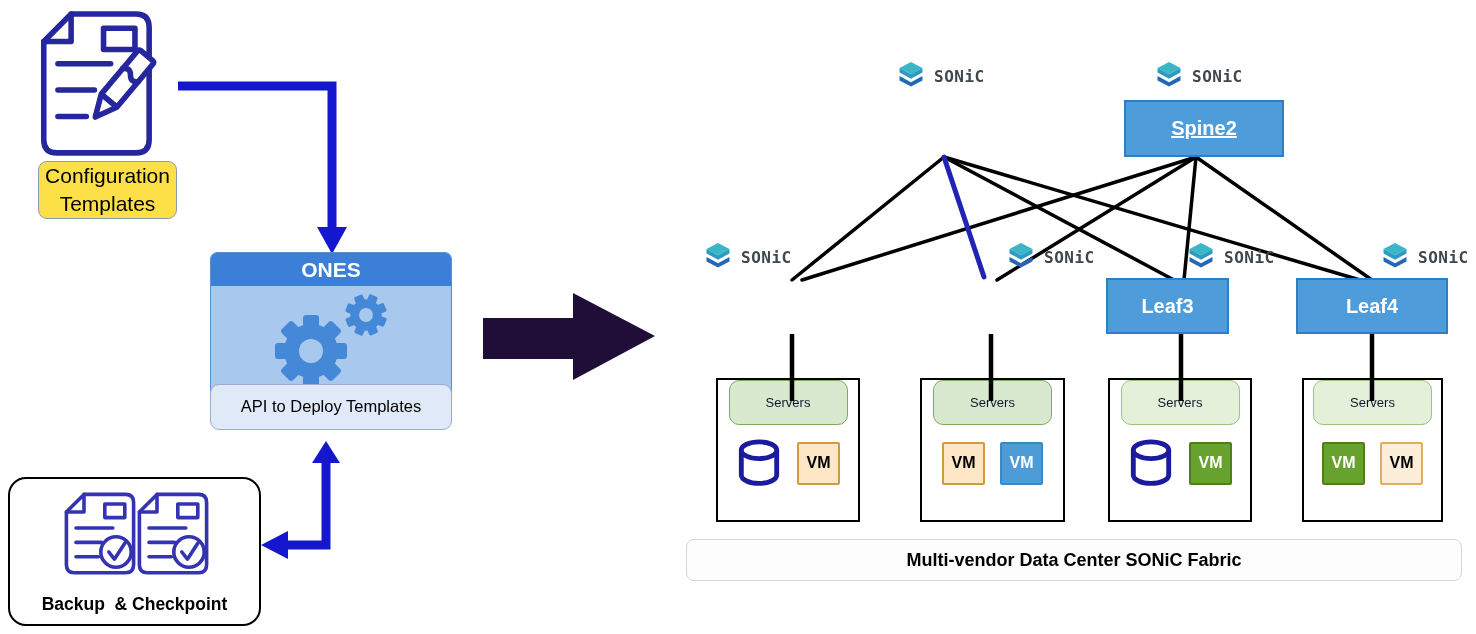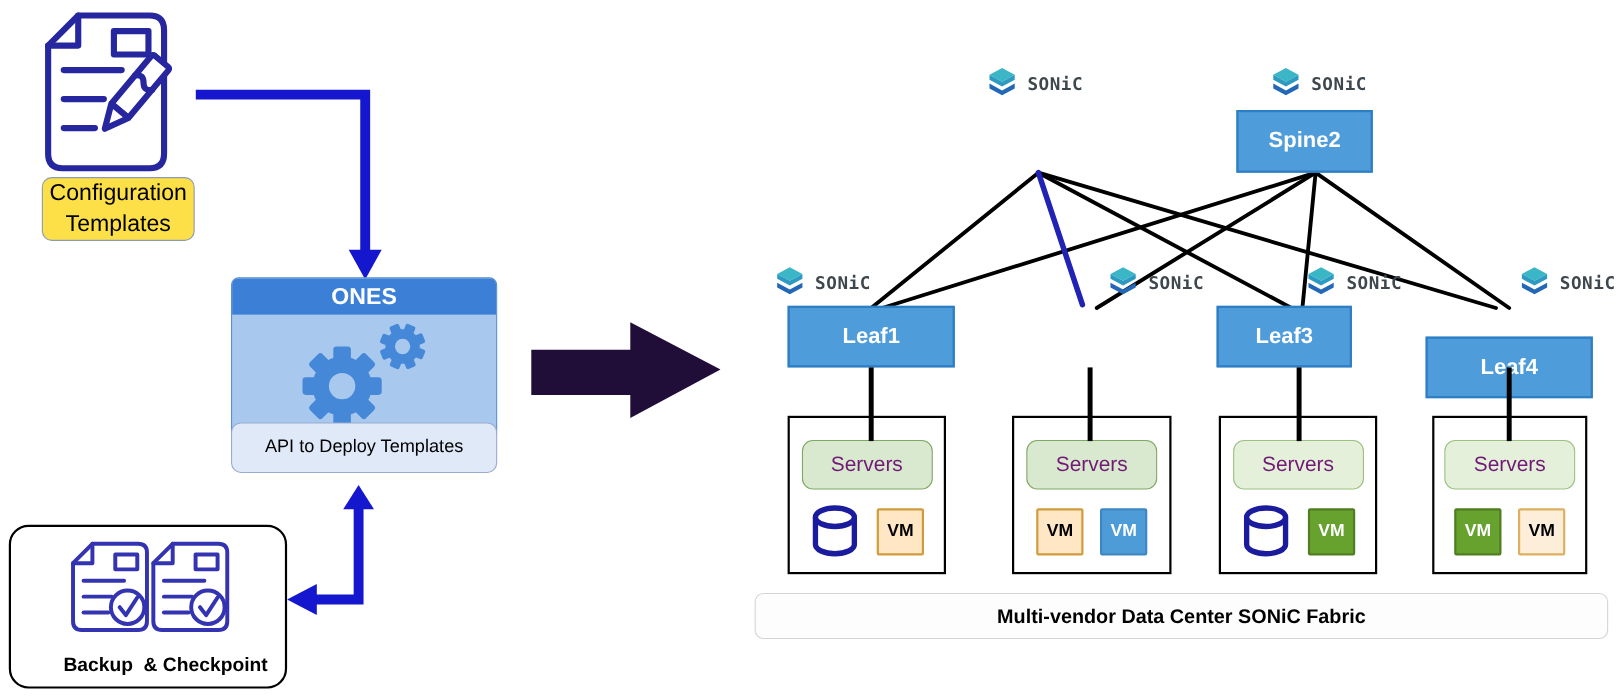--- a/index.html
+++ b/index.html
@@ -20,50 +20,50 @@
             border-radius:7px;overflow:hidden;background:#a9c8ee;}
   #ones-header{height:33px;background:#3b80d6;color:#fff;font-weight:bold;font-size:21px;
                display:flex;align-items:center;justify-content:center;}
   #ones-body{height:113px;display:flex;align-items:center;justify-content:center;}
   #api-box{left:210px;top:384px;width:240px;height:44px;background:#dfe9f8;border:1.5px solid #9aabcf;font-size:16.5px;}
   #backup-box{position:absolute;left:8px;top:477px;width:249px;height:145px;background:#fff;
               border:2.5px solid #000;border-radius:18px;}
   #backup-icons{position:absolute;left:50px;top:11px;display:flex;}
   #backup-icons svg{width:80px;height:92px;}
   #backup-icons svg + svg{margin-left:-7px;}
-  #backup-label{position:absolute;left:16px;bottom:9px;width:100%;text-align:center;font-weight:bold;
+  #backup-label{position:absolute;left:0;bottom:9px;width:100%;text-align:center;font-weight:bold;
                 font-size:17.5px;color:#000;white-space:pre-wrap;}
 
   
   .node{position:absolute;background:#4f9cdb;border:2px solid #2e7ec4;color:#fff;font-weight:bold;
         font-size:20px;display:flex;align-items:center;justify-content:center;box-sizing:border-box;}
   #spine1{left:870px;top:100px;width:148px;height:57px;}
-  #spine2{left:1124px;top:100px;width:124px;height:57px;}
+  #spine2{left:1124px;top:100px;width:160px;height:57px;text-decoration:underline;}
   #leaf1{left:716px;top:278px;width:152px;height:56px;}
   #leaf2{left:916px;top:278px;width:150px;height:56px;}
   #leaf3{left:1106px;top:278px;width:123px;height:56px;}
-  #leaf4{left:1296px;top:278px;width:152px;height:56px;margin-top:28px;}
+  #leaf4{left:1296px;top:278px;width:152px;height:56px;}
 
   .sonic-logo{position:absolute;display:flex;align-items:center;gap:8px;height:34px;}
   .sonic-logo svg{width:30px;height:32px;}
   .sonic-logo .sonic-text{font-family:"DejaVu Sans Mono","Liberation Mono",monospace;font-weight:bold;
                           font-size:16px;color:#3e474d;letter-spacing:0.5px;}
   #sonic-s1{left:896px;top:59px;}
   #sonic-s2{left:1154px;top:59px;}
   #sonic-l1{left:703px;top:240px;}
   #sonic-l2{left:1006px;top:240px;}
   #sonic-l3{left:1186px;top:240px;}
   #sonic-l4{left:1380px;top:240px;}
 
   .server-group{position:absolute;top:378px;height:144px;background:#fff;border:2px solid #000;
                 box-sizing:border-box;display:flex;flex-direction:column;align-items:center;}
   #group1{left:716px;width:144px;} #group2{left:920px;width:145px;}
   #group3{left:1108px;width:144px;} #group4{left:1302px;width:141px;}
-  .servers-pill{margin-top:20px;width:119px;height:45px;border-radius:10px;display:flex;align-items:center;
-                justify-content:center;font-size:19px;color:#701a75;box-sizing:border-box;}
+  .servers-pill{width:119px;height:45px;border-radius:10px;display:flex;align-items:center;
+                justify-content:center;font-size:13px;color:#0f172a;box-sizing:border-box;}
   .servers-a{background:#d9e9d0;border:1.5px solid #7fa963;}
   .servers-b{background:#e4f0da;border:1.5px solid #9cc280;}
   .icon-row{display:flex;align-items:center;gap:15px;margin-top:12px;height:52px;}
   .vm{width:43px;height:43px;display:flex;align-items:center;justify-content:center;font-weight:bold;
       font-size:16px;border-radius:2px;box-sizing:border-box;}
   .vm-orange{background:#ffe6c4;border:2px solid #d19b3d;color:#000;}
   .vm-orange-light{background:#fdeeda;border:2px solid #ddb05f;color:#000;}
   .vm-blue{background:#4e9cd7;border:2px solid #3d88c4;color:#fff;}
   .vm-green{background:#67a12e;border:2px solid #4f7d20;color:#fff;}
   .db-icon svg{width:46px;height:51px;}
@@ -237,21 +237,20 @@
     <div class="sonic-logo" id="sonic-l4">
       <svg viewBox="0 0 34 36">
         <path d="M17 2 L30 9 L17 16 L4 9 Z" fill="#3ab6c6"></path>
         <path d="M4 9 L17 16 L30 9 L30 14 L17 21 L4 14 Z" fill="#2d9ac2"></path>
         <path d="M4 18 L17 25 L30 18 L30 23 L17 30 L4 23 Z" fill="#2368b6"></path>
       </svg>
       <span class="sonic-text">SONiC</span>
     </div>
 
     <div class="node" id="spine2">Spine2</div>
-    <div class="node" id="leaf1">Leaf1</div>
     <div class="node" id="leaf3">Leaf3</div>
     <div class="node" id="leaf4">Leaf4</div>
 
     <div class="server-group" id="group1">
       <div class="servers-pill servers-a">Servers</div>
       <div class="icon-row">
         <span class="db-icon">
           <svg viewBox="0 0 52 56">
               <g fill="#fff" stroke="#1b1b9e" stroke-width="5.5" stroke-linejoin="round">
             <path d="M6 13 V41 A20 9.5 0 0 0 46 41 V13"></path>

